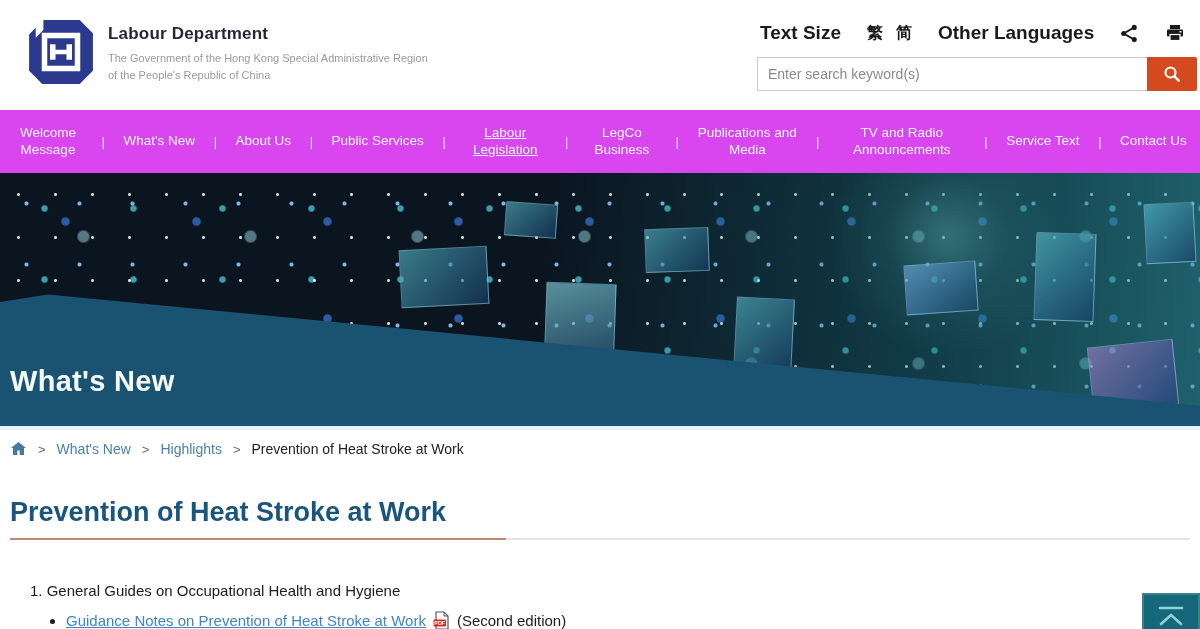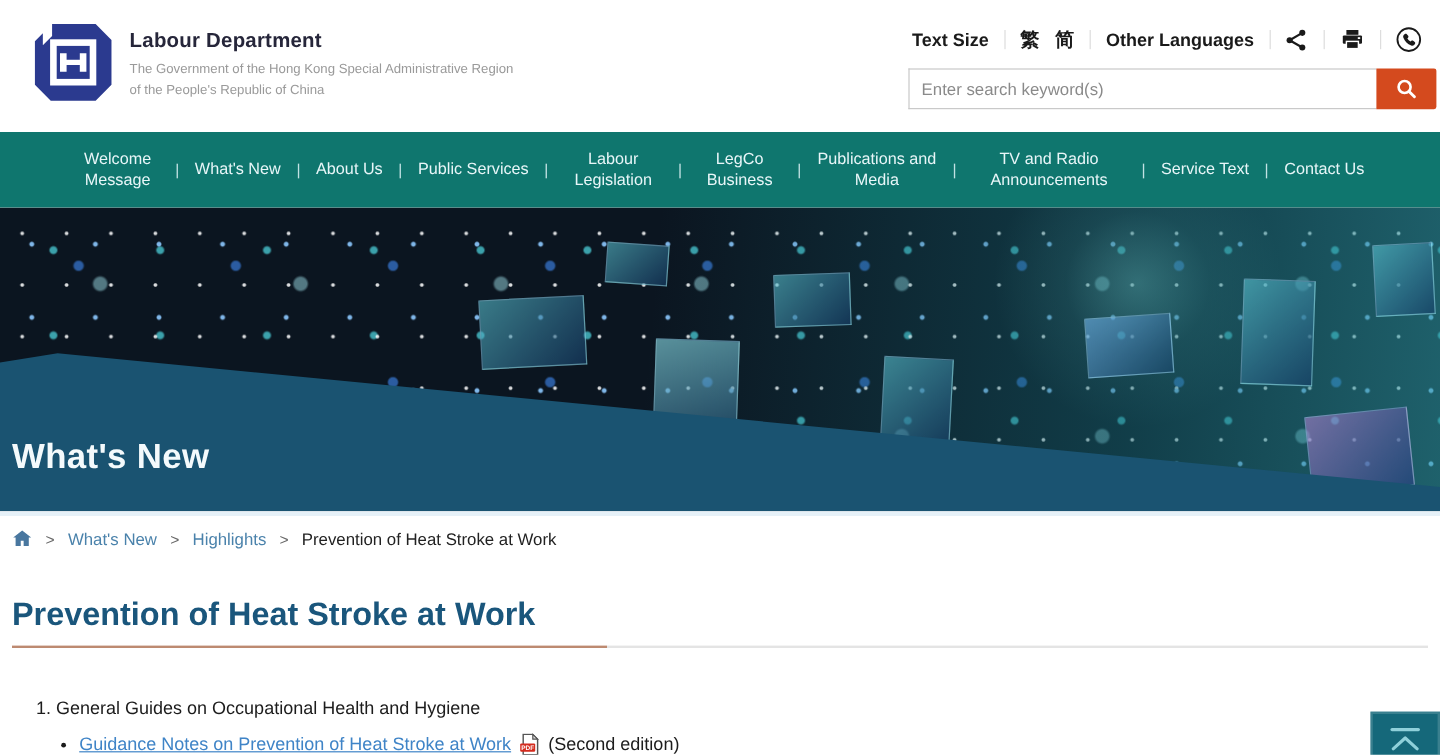--- a/index.html
+++ b/index.html
@@ -9,40 +9,40 @@
 
   
   .header { position:absolute; top:0; left:0; width:1200px; height:110px; background:#fff; }
   .logo { position:absolute; left:28px; top:12px; width:66px; height:80px; }
   .brand { position:absolute; left:108px; top:24px; }
   .brand-title { font-size:17px; font-weight:bold; color:#26263a; letter-spacing:.2px; }
   .brand-sub { margin-top:6px; font-size:11px; color:#9a9a9a; line-height:1.5; }
 
   .utils { position:absolute; top:22px; left:760px; width:425px; display:flex;
            align-items:center; gap:13px; }
-  .utils .txt { font-size:15px; font-weight:bold; color:#1a1a1a; white-space:nowrap; cursor:pointer; }
+  .utils .txt { font-size:19px; font-weight:bold; color:#1a1a1a; white-space:nowrap; cursor:pointer; }
   .utils .cjk { font-size:16px; }
   .udiv { width:1px; height:16px; background:#ddd; }
   .uicon { width:22px; height:22px; display:flex; align-items:center; justify-content:center; cursor:pointer; }
 
   .searchbar { position:absolute; top:57px; left:757px; width:440px; height:34px; display:flex; }
   .searchbar input { flex:1; border:1px solid #c9c9c9; border-right:none; outline:none;
                      padding:0 10px; font-size:14px; color:#555; font-family:"Liberation Sans",sans-serif; }
   .searchbar input::placeholder { color:#8a8a8a; }
   .search-btn { width:50px; border:none; background:#d44a1e; cursor:pointer;
                 display:flex; align-items:center; justify-content:center; border-radius:0 2px 2px 0; }
 
   
-  .nav { position:absolute; top:110px; left:0; width:1200px; height:63px; background:#0f766e;
-         display:flex; align-items:center; justify-content:center; }
+  .nav { position:absolute; top:110px; left:0; width:1200px; height:63px; background:#d946ef;
+         display:flex; align-items:center; justify-content:space-between; }
   .nav-item { color:#e8f6f8; font-size:13.5px; line-height:1.25; text-align:center;
               text-decoration:none; margin:0 13px; cursor:pointer; }
   .nav-sep { color:rgba(225,246,248,.85); font-size:13px; }
   .nav-item.wrap-70 { max-width:70px; }
-  .nav-item.wrap-80 { max-width:82px; }
+  .nav-item.wrap-80 { max-width:82px;text-decoration:underline; }
   .nav-item.wrap-100 { max-width:100px; }
   .nav-item.wrap-125 { max-width:128px; }
   .nav-item.nowrap { white-space:nowrap; }
 
   
   .banner { position:absolute; top:173px; left:0; width:1200px; height:257px; overflow:hidden;
             border-bottom:4px solid #e6f1f8; }
   .banner-bg { position:absolute; inset:0; background-color:#0b1520;
     background-image:
       linear-gradient(95deg, rgba(8,18,30,0) 45%, rgba(24,110,122,.45) 78%, rgba(47,160,170,.55) 100%),

